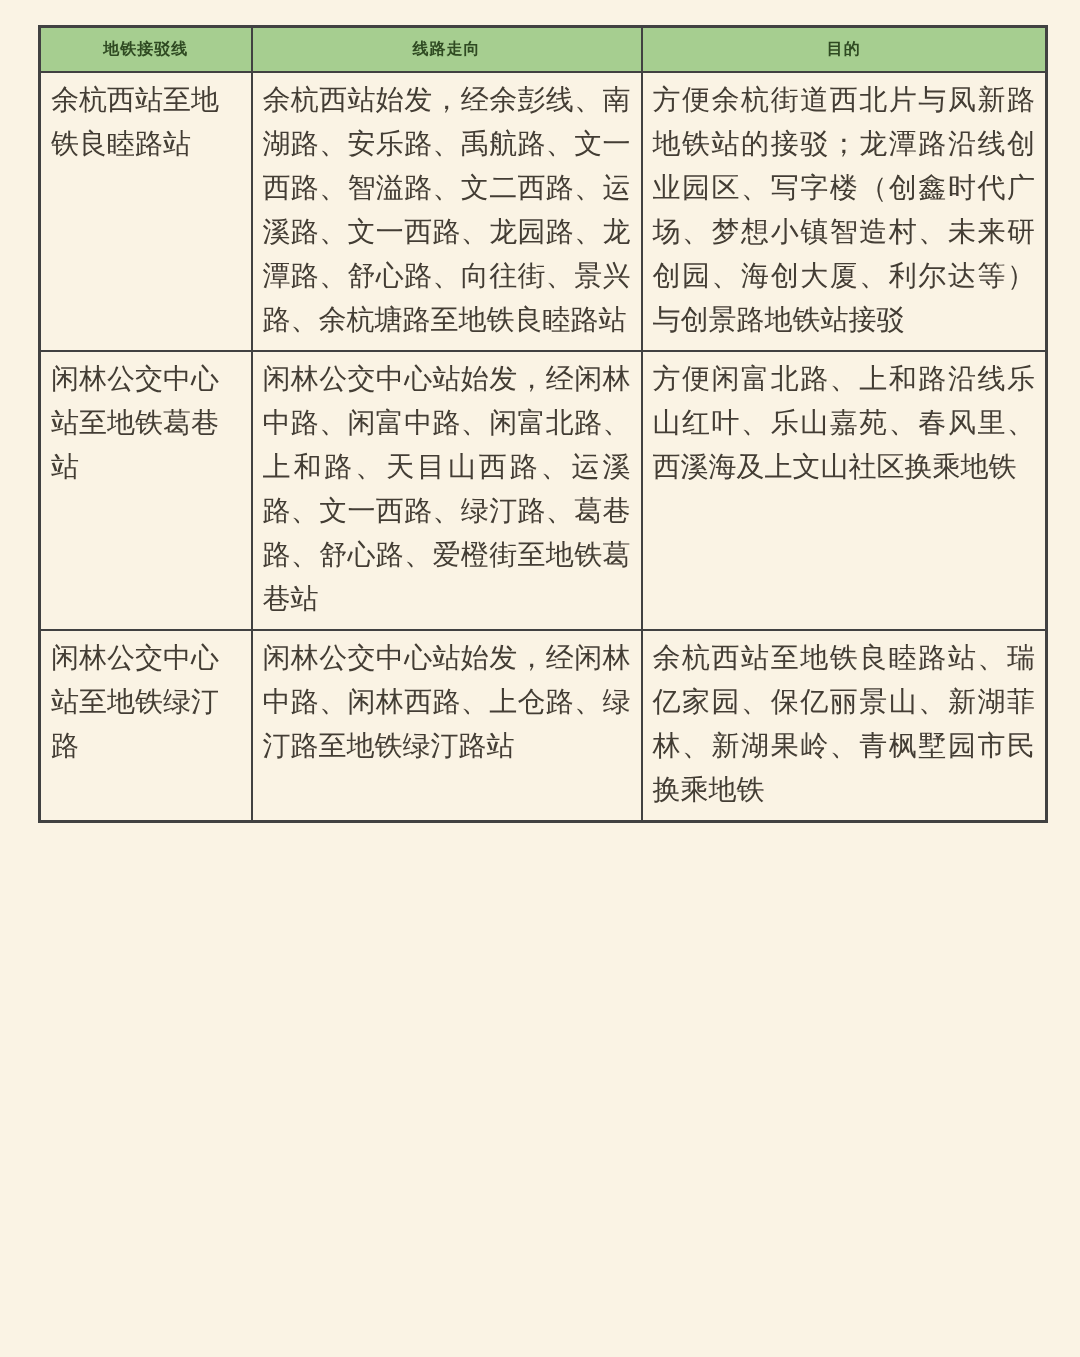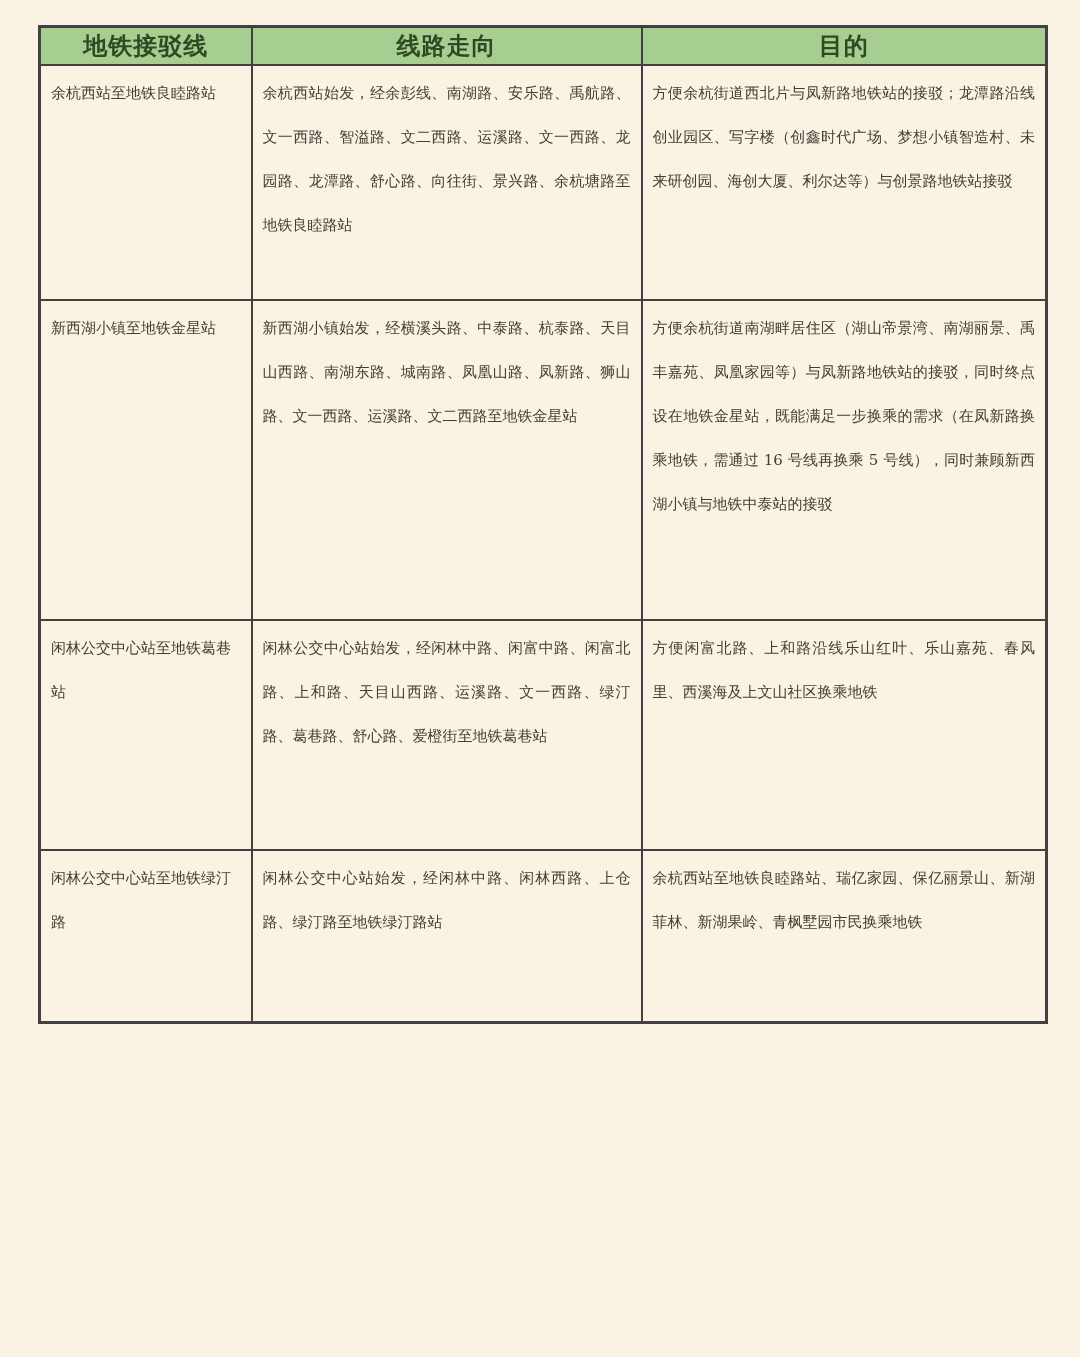--- a/index.html
+++ b/index.html
@@ -33,29 +33,29 @@
   table.shuttle col.c3{width:405px;}
   table.shuttle th,
   table.shuttle td{
     border:2px solid var(--border);
     vertical-align:top;
     color:var(--body-text);
   }
   table.shuttle thead th{
     background:var(--header-bg);
     color:var(--header-text);
-    font-size:24px;
+    font-size:16px;
     font-weight:bold;
     text-align:center;
     vertical-align:middle;
-    height:38px;
+    height:45px;
     letter-spacing:1px;
   }
   table.shuttle td{
-    font-size:15px;
+    font-size:28px;
     line-height:44px;
     padding:5px 10px 8px 10px;
     text-align:justify;
     text-align-last:left;
   }
   table.shuttle td.c1{
     text-align:left;
     padding-right:6px;
   }
   tr.r0 td{height:235px;}
@@ -80,25 +80,20 @@
         <th>线路走向</th>
         <th>目的</th>
       </tr>
     </thead>
     <tbody>
       <tr class="r0">
         <td class="c1">余杭西站至地铁良睦路站</td>
         <td class="c2">余杭西站始发，经余彭线、南湖路、安乐路、禹航路、文一西路、智溢路、文二西路、运溪路、文一西路、龙园路、龙潭路、舒心路、向往街、景兴路、余杭塘路至地铁良睦路站</td>
         <td class="c3">方便余杭街道西北片与凤新路地铁站的接驳；龙潭路沿线创业园区、写字楼（创鑫时代广场、梦想小镇智造村、未来研创园、海创大厦、利尔达等）与创景路地铁站接驳</td>
       </tr>
-      <tr class="r2">
-        <td class="c1">新西湖小镇至地铁金星站</td>
-        <td class="c2">新西湖小镇始发，经横溪头路、中泰路、杭泰路、天目山西路、南湖东路、城南路、凤凰山路、凤新路、狮山路、文一西路、运溪路、文二西路至地铁金星站</td>
-        <td class="c3">方便余杭街道南湖畔居住区（湖山帝景湾、南湖丽景、禹丰嘉苑、凤凰家园等）与凤新路地铁站的接驳，同时终点设在地铁金星站，既能满足一步换乘的需求（在凤新路换乘地铁，需通过 16 号线再换乘 5 号线），同时兼顾新西湖小镇与地铁中泰站的接驳</td>
-      </tr>
       <tr class="r3">
         <td class="c1">闲林公交中心站至地铁葛巷站</td>
         <td class="c2">闲林公交中心站始发，经闲林中路、闲富中路、闲富北路、上和路、天目山西路、运溪路、文一西路、绿汀路、葛巷路、舒心路、爱橙街至地铁葛巷站</td>
         <td class="c3">方便闲富北路、上和路沿线乐山红叶、乐山嘉苑、春风里、西溪海及上文山社区换乘地铁</td>
       </tr>
       <tr class="r4">
         <td class="c1">闲林公交中心站至地铁绿汀路</td>
         <td class="c2">闲林公交中心站始发，经闲林中路、闲林西路、上仓路、绿汀路至地铁绿汀路站</td>
         <td class="c3">余杭西站至地铁良睦路站、瑞亿家园、保亿丽景山、新湖菲林、新湖果岭、青枫墅园市民换乘地铁</td>
       </tr>

